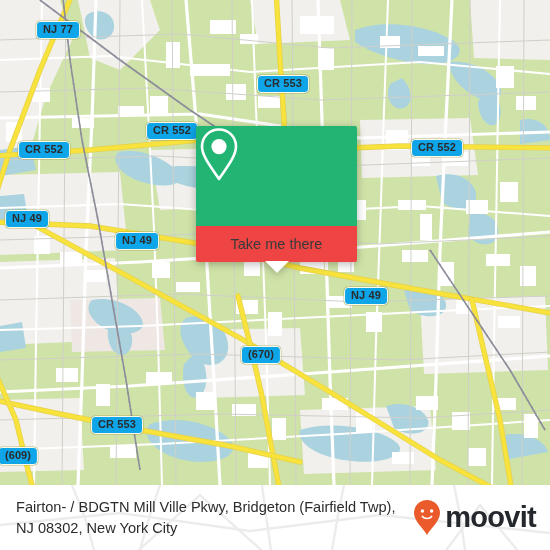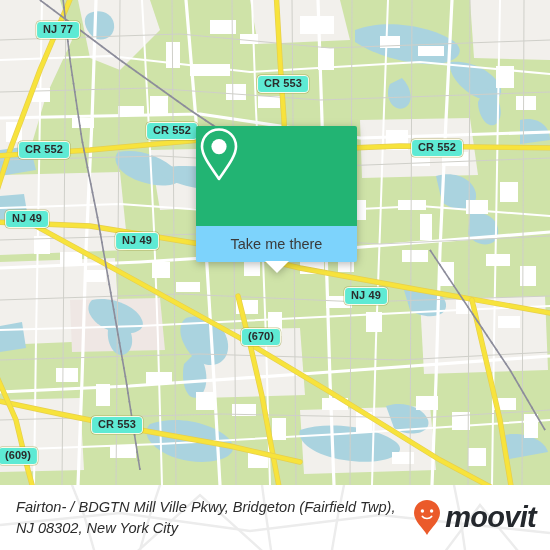--- a/index.html
+++ b/index.html
@@ -18,21 +18,21 @@
     position:absolute; left:0; top:0;
     width:550px; height:485px;
     background:#cfe3a8;
     overflow:hidden;
   }
   #map svg { position:absolute; left:0; top:0; }
 
   
   .shield {
     position:absolute;
-    background:#5eead4;
+    background:#0ea5e9;
     border:1.6px solid #fdfbe8;
     border-radius:4px;
     color:#2b2b2b;
     font-size:11px;
     font-weight:bold;
     letter-spacing:.1px;
     padding:1px 6px 2px 6px;
     white-space:nowrap;
     line-height:13px;
     box-shadow:0 0 0 .5px rgba(150,140,40,.55);
@@ -46,21 +46,21 @@
     width:161px;
     filter:drop-shadow(0 2px 4px rgba(0,0,0,.28));
   }
   #popup-body {
     background:#22b473;
     height:100px;
     display:flex; align-items:center; justify-content:center;
     border-radius:2px 2px 0 0;
   }
   #popup-cta {
-    background:#7dd3fc;
+    background:#ef4444;
     height:36px;
     display:flex; align-items:center; justify-content:center;
     font-size:14.5px;
     color:#3a3a3a;
     border-radius:0 0 2px 2px;
     position:relative;
   }
   #popup-tail {
     position:absolute;
     left:50%; bottom:-11px; transform:translateX(-50%);
@@ -83,21 +83,20 @@
     white-space:nowrap;
   }
 
   
   #footer {
     position:absolute;
     left:0; top:485px;
     width:550px; height:65px;
     background:#ffffff;
     overflow:hidden;
-    font-style:italic;
   }
   #footer-watermark { position:absolute; left:0; top:-30px; opacity:1; }
   #footer-inner {
     position:relative;
     height:100%;
     display:flex; align-items:center;
     padding:0 14px 0 16px;
   }
   #address {
     flex:1;
@@ -322,21 +321,21 @@
     </svg>
 
     <div class="shield" style="left:58px;top:30px">NJ 77</div>
     <div class="shield" style="left:283px;top:84px">CR 553</div>
     <div class="shield" style="left:172px;top:131px">CR 552</div>
     <div class="shield" style="left:44px;top:150px">CR 552</div>
     <div class="shield" style="left:437px;top:148px">CR 552</div>
     <div class="shield" style="left:27px;top:219px">NJ 49</div>
     <div class="shield" style="left:137px;top:241px">NJ 49</div>
     <div class="shield" style="left:366px;top:296px">NJ 49</div>
-    <div class="shield" style="left:261px;top:337px">(670)</div>
+    <div class="shield" style="left:261px;top:355px">(670)</div>
     <div class="shield" style="left:117px;top:425px">CR 553</div>
     <div class="shield" style="left:18px;top:456px">(609)</div>
 
     <div id="popup">
       <div id="popup-body">
         <svg width="46" height="58" viewBox="0 0 46 58">
           <path d="M23 3.5 C32.6 3.5 40 11 40 20.6 C40 30.5 30 42.5 23 53 C16 42.5 6 30.5 6 20.6 C6 11 13.4 3.5 23 3.5 Z" fill="none" stroke="#ffffff" stroke-width="2.6" stroke-linejoin="round"></path>
           <circle cx="23" cy="20.6" r="7.6" fill="#ffffff"></circle>
         </svg>
       </div>

